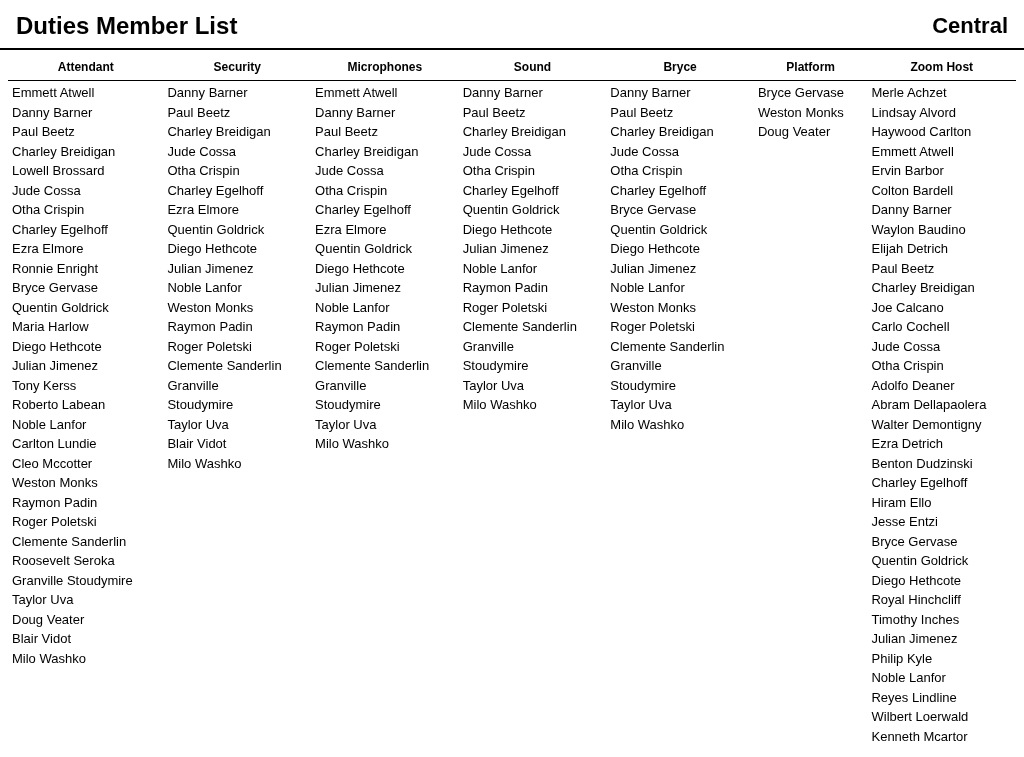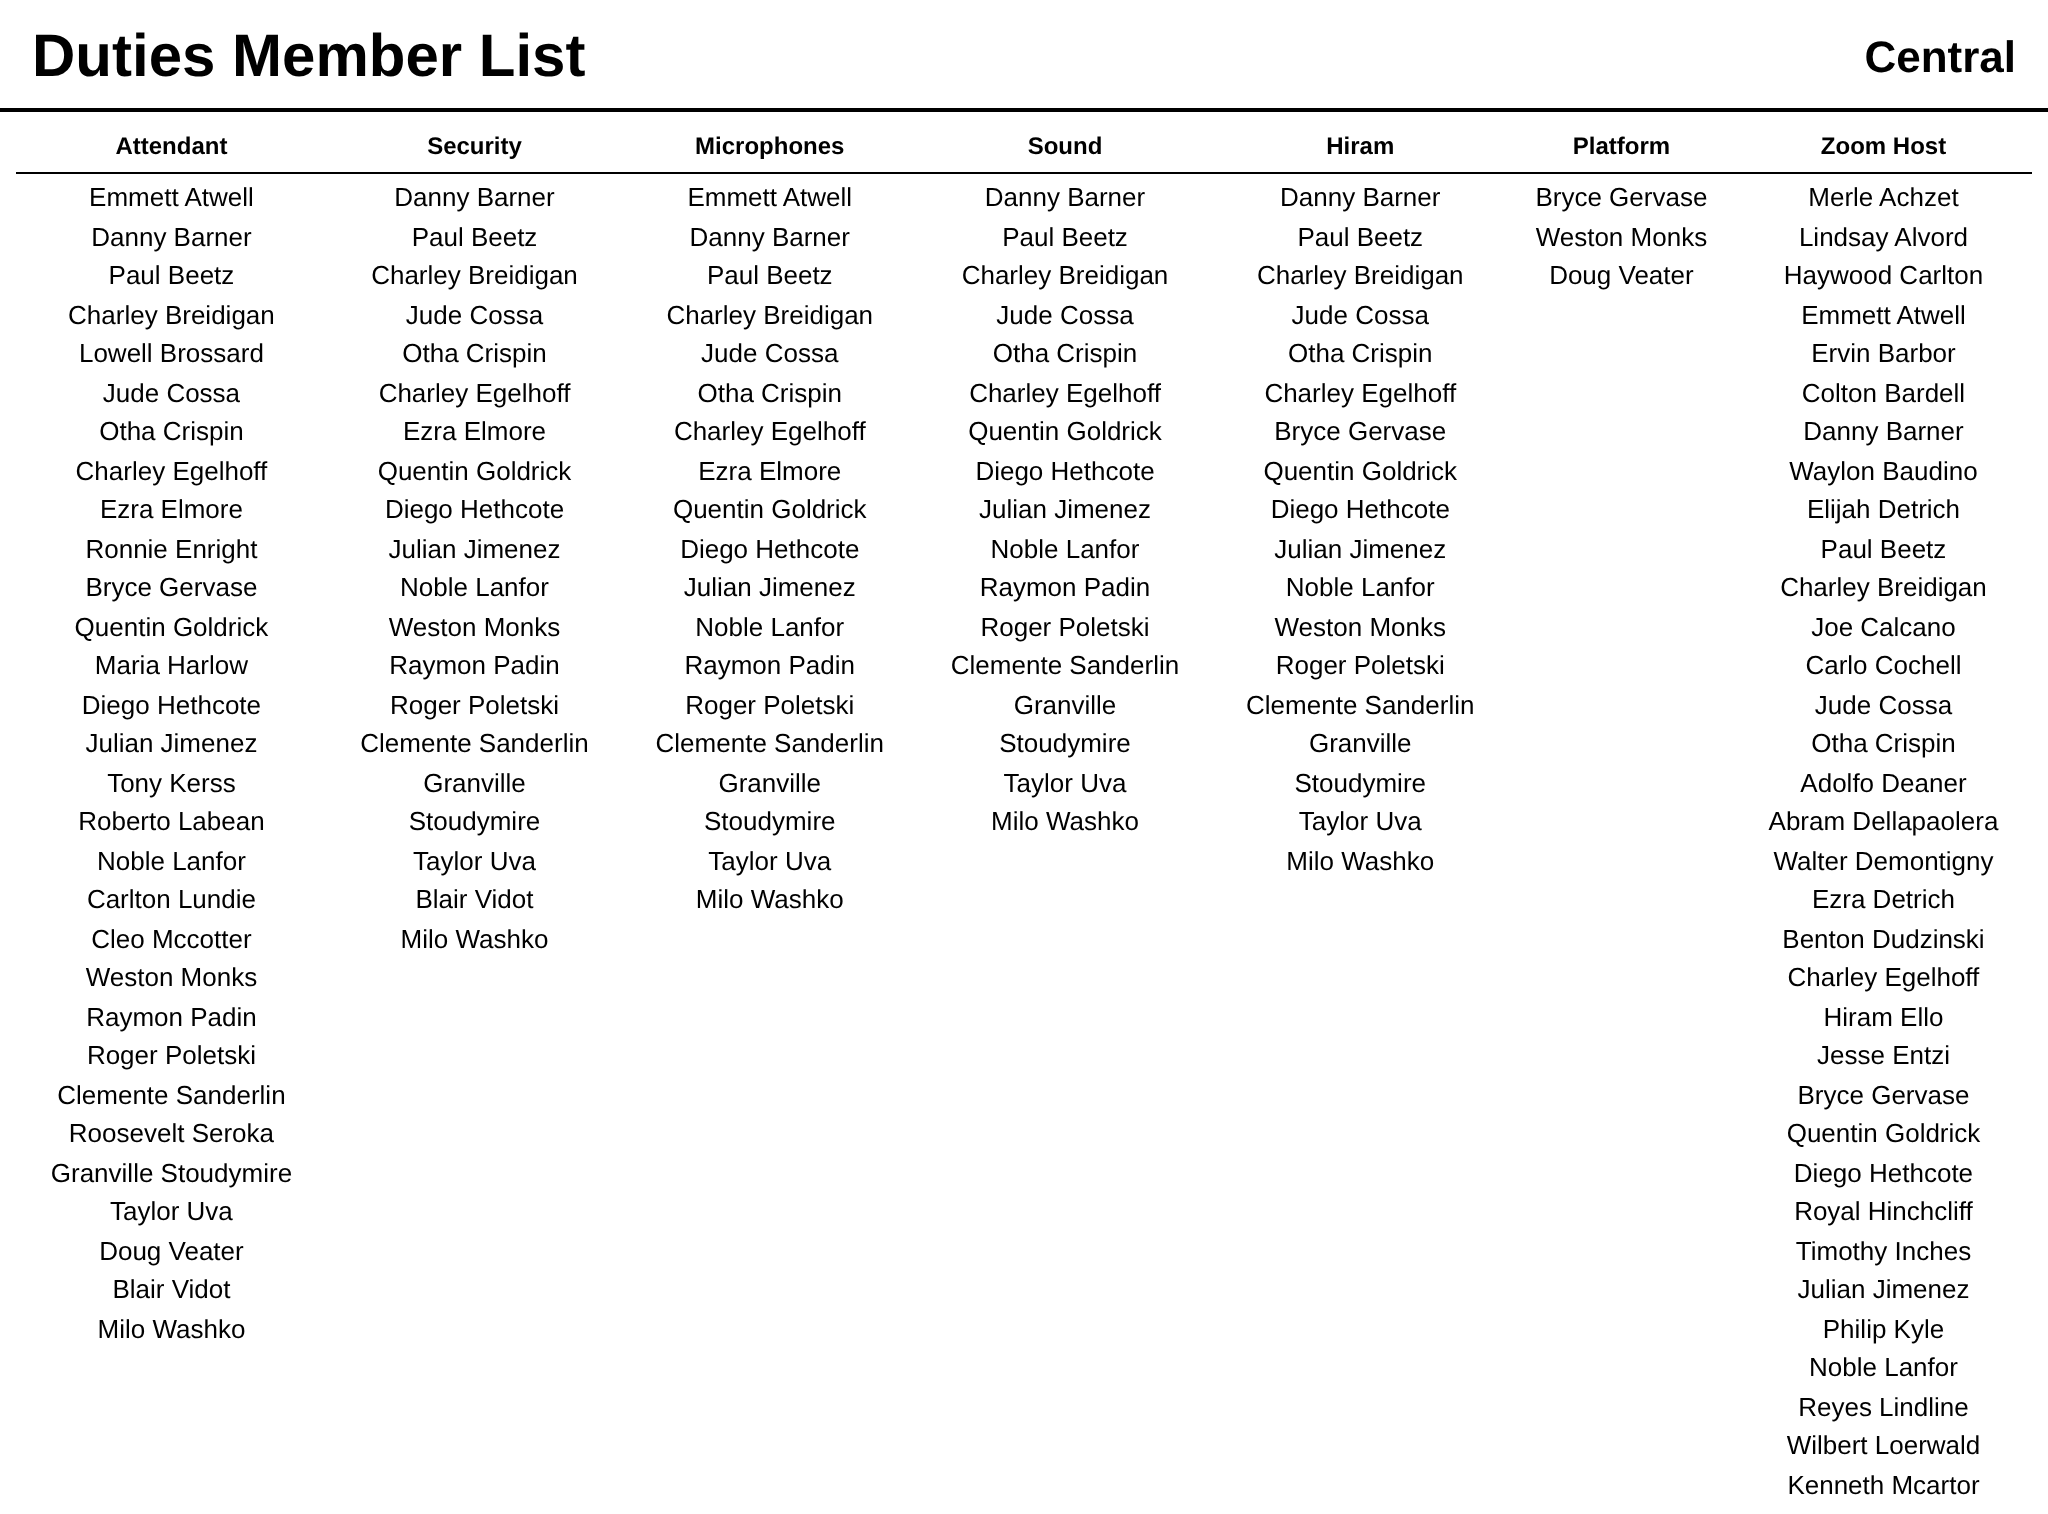--- a/index.html
+++ b/index.html
@@ -11,21 +11,21 @@
       min-height: 757px;
     }
     .header {
       display: flex;
       justify-content: space-between;
       align-items: center;
       padding: 12px 16px 8px 16px;
       border-bottom: 2px solid #000;
     }
     .header-title {
-      font-size: 30px;
+      font-size: 24px;
       font-weight: bold;
     }
     .header-subtitle {
       font-size: 22px;
       font-weight: bold;
     }
     .table-container {
       padding: 0 8px;
     }
     table {
@@ -35,21 +35,21 @@
     }
     th {
       font-weight: bold;
       font-size: 12px;
       text-align: center;
       padding: 10px 4px 6px 4px;
       border-bottom: 1px solid #000;
     }
     td {
       vertical-align: top;
-      text-align: center;
+      text-align: left;
       padding: 2px 4px;
       line-height: 1.5;
       white-space: nowrap;
       margin-top: 36px;
     }
     td .name-list {
       display: flex;
       flex-direction: column;
     }
   </style>
@@ -62,21 +62,21 @@
 </div>
 
 <div class="table-container">
   <table>
     <thead>
       <tr id="header-row">
       <th>Attendant</th>
           <th>Security</th>
           <th>Microphones</th>
           <th>Sound</th>
-          <th>Hiram</th>
+          <th>Bryce</th>
           <th>Platform</th>
           <th>Zoom Host</th>
         </tr>
     </thead>
     <tbody>
       <tr id="data-row">
       <td>
             <div class="name-list">
               <span>Emmett Atwell</span>
               <span>Danny Barner</span>

